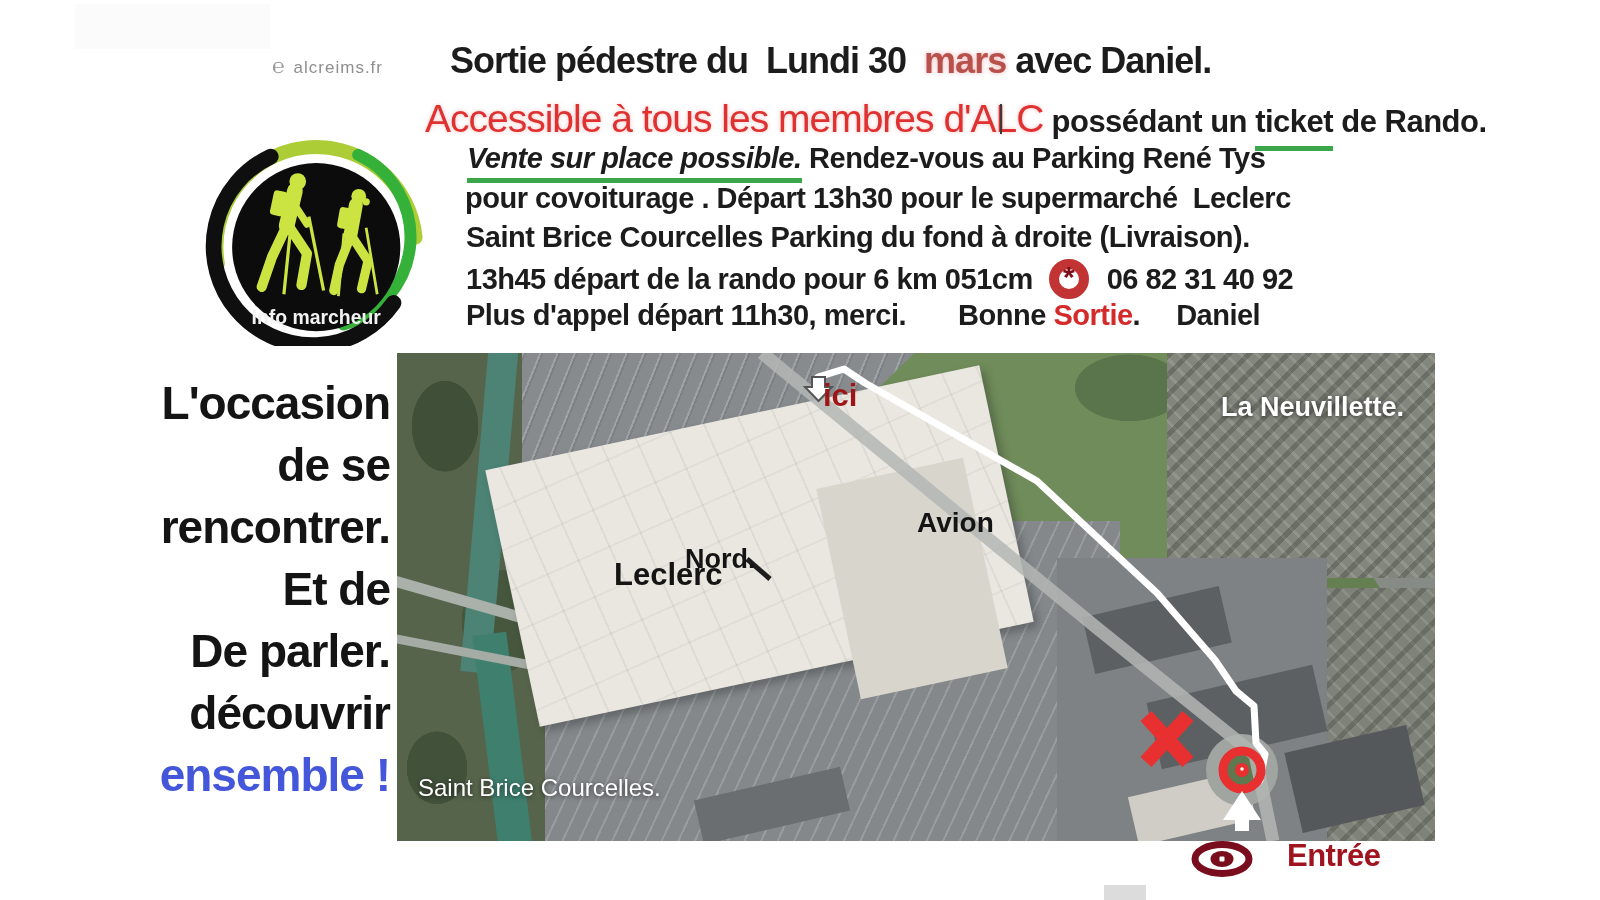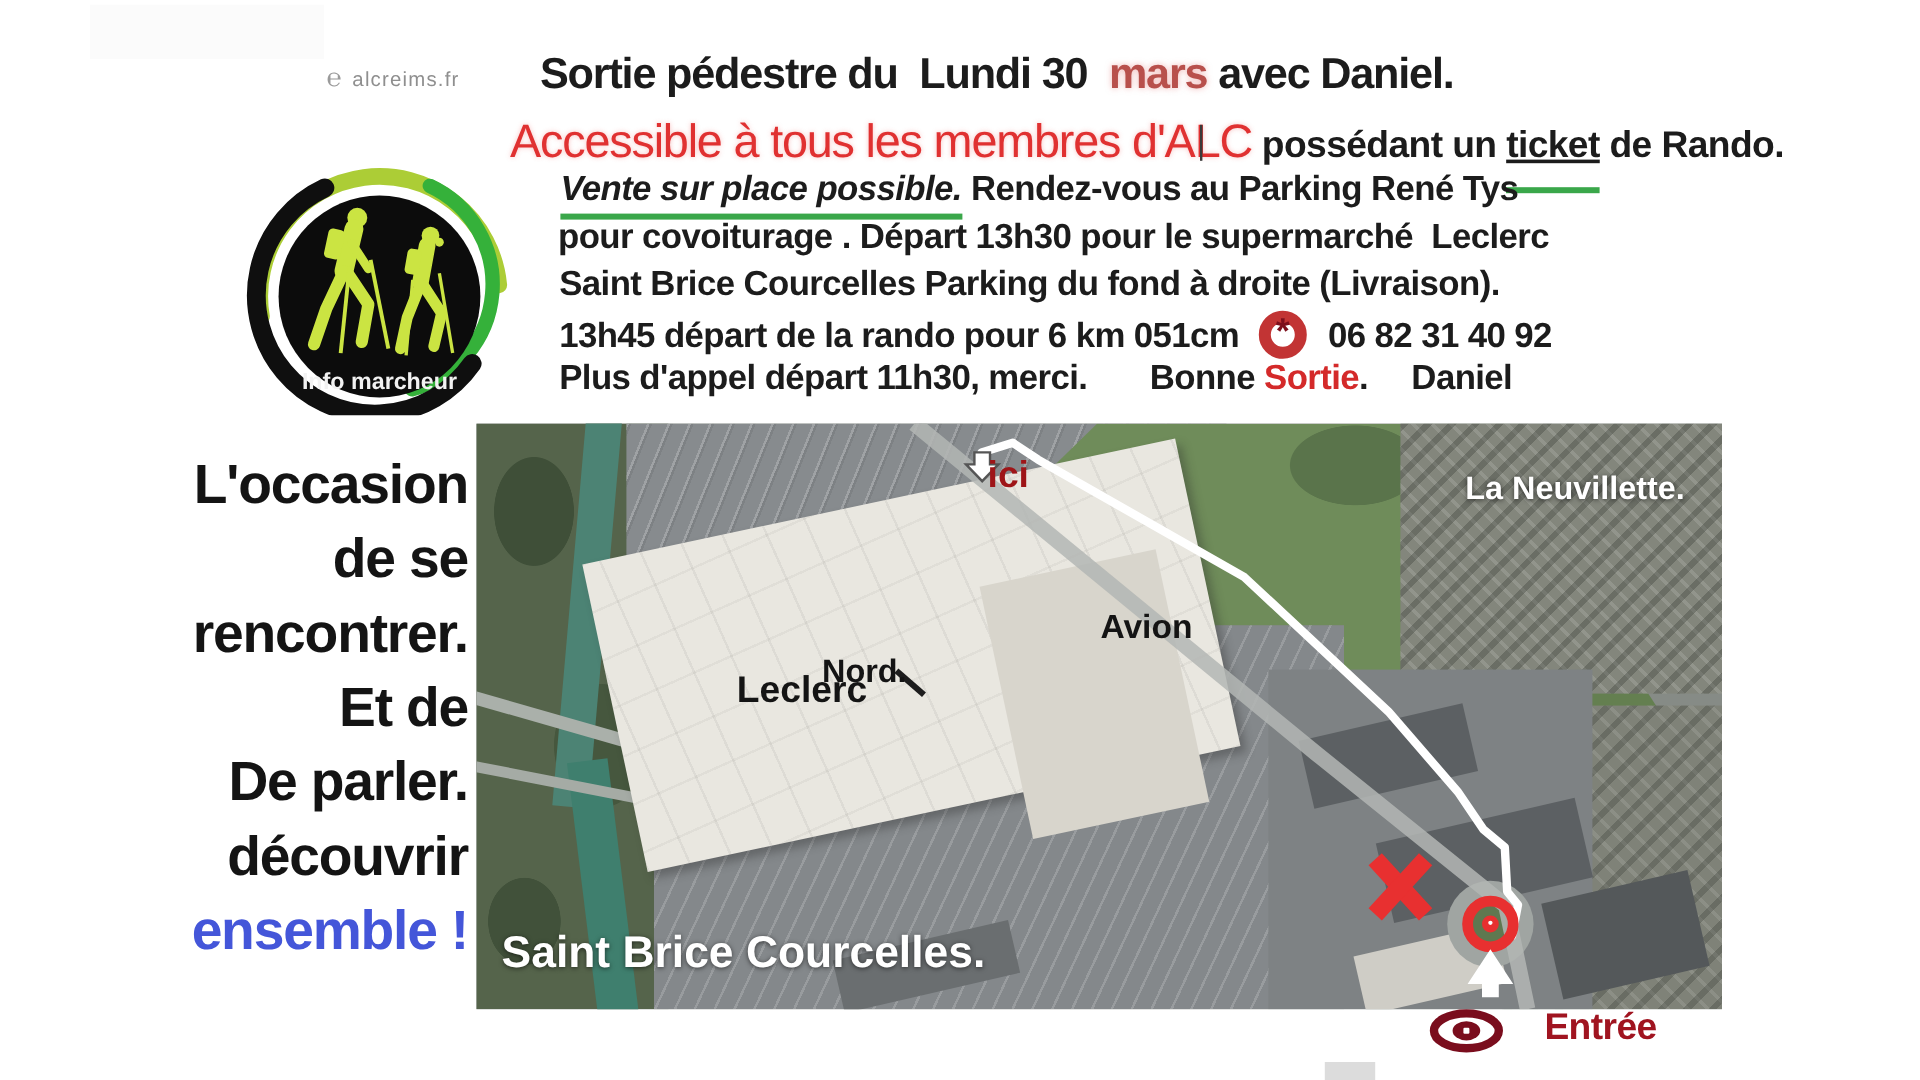--- a/index.html
+++ b/index.html
@@ -10,21 +10,21 @@
   .abs{position:absolute;}
   
   .site-line{left:272px;top:54px;font-size:17px;color:#8f8f8f;letter-spacing:1px;}
   .site-line .glyph{font-size:21px;margin-right:8px;color:#9a9a9a;}
   .ann{white-space:pre;letter-spacing:-0.5px;}
   .ann span{white-space:pre;}
   .l1{left:450px;top:40px;font-size:36px;font-weight:700;letter-spacing:-1px;}
   .l1 .mars{color:#b8504c;text-shadow:0 0 5px rgba(225,120,120,.55);}
   .l2{left:425px;top:97px;font-size:31px;font-weight:600;}
   .l2 .red{font-size:39px;font-weight:400;color:#e03131;letter-spacing:-1px;text-shadow:0 0 4px rgba(235,80,80,.35);}
-  .l2 .ticket{border-bottom:5px solid #3aa74a;padding-bottom:18px;text-decoration:underline;}
+  .l2 .ticket{border-bottom:5px solid #3aa74a;padding-bottom:7px;}
   .cursor-bar{left:1000px;top:104px;width:2px;height:30px;background:#3a3a3a;}
   .l3{left:467px;top:142px;font-size:29px;font-weight:600;}
   .l3 .u{border-bottom:5px solid #3aa74a;padding-bottom:4px;font-style:italic;}
   .l4{left:465px;top:182px;font-size:29px;font-weight:600;}
   .l5{left:466px;top:221px;font-size:29px;font-weight:600;}
   .l6{left:466px;top:259px;font-size:29px;font-weight:600;}
   .l7{left:466px;top:299px;font-size:29px;font-weight:600;}
   .l7 .gap1{margin-left:52px;}
   .l7 .balade{color:#d42a2a;font-weight:800;}
   .l7 .sig{margin-left:36px;}
@@ -86,21 +86,21 @@
   .b4{left:735px;top:430px;width:120px;height:50px;background:#cfcdc6;}
   .b5{left:300px;top:430px;width:150px;height:45px;background:#6a6e70;}
   .z-roundabout{left:809px;top:381px;width:72px;height:72px;border-radius:50%;background:#a0a5a2;}
   .z-roundabout:after{content:"";position:absolute;inset:13px;border-radius:50%;background:#5f7850;}
   .map-label{position:absolute;line-height:1.05;white-space:pre;}
   .lbl-ici{left:426px;top:27px;font-size:31px;font-weight:800;color:#9e1518;}
   .lbl-neuv{left:824px;top:40px;font-size:27px;font-weight:600;color:#ffffff;text-shadow:0 1px 4px rgba(0,0,0,.65);}
   .lbl-leclerc{left:217px;top:160px;font-size:31px;font-weight:600;color:#141414;margin-top:46px;}
   .lbl-nord{left:288px;top:192px;font-size:27px;font-weight:600;color:#141414;}
   .lbl-avion{left:520px;top:155px;font-size:28px;font-weight:600;color:#141414;}
-  .lbl-sbc{left:21px;top:422px;font-size:37px;font-weight:700;color:#ffffff;text-shadow:0 1px 4px rgba(0,0,0,.6);}
+  .lbl-sbc{left:21px;top:422px;font-size:24px;font-weight:400;color:#ffffff;text-shadow:0 1px 4px rgba(0,0,0,.6);}
   .overlay-svg{position:absolute;left:0;top:0;width:1038px;height:488px;pointer-events:none;}
   
   .entree-label{left:1287px;top:838px;font-size:31px;font-weight:700;color:#a01420;letter-spacing:-0.5px;}
   .eye-wrap{left:1190px;top:840px;width:66px;height:38px;}
   .corner-box{left:75px;top:4px;width:195px;height:45px;background:#fbfbfb;}
   .bottom-chip{left:1104px;top:885px;width:42px;height:15px;background:#dcdcdc;}
   .logo-wrap{left:188px;top:78px;width:262px;height:268px;}
 </style>
 </head>
 <body>

